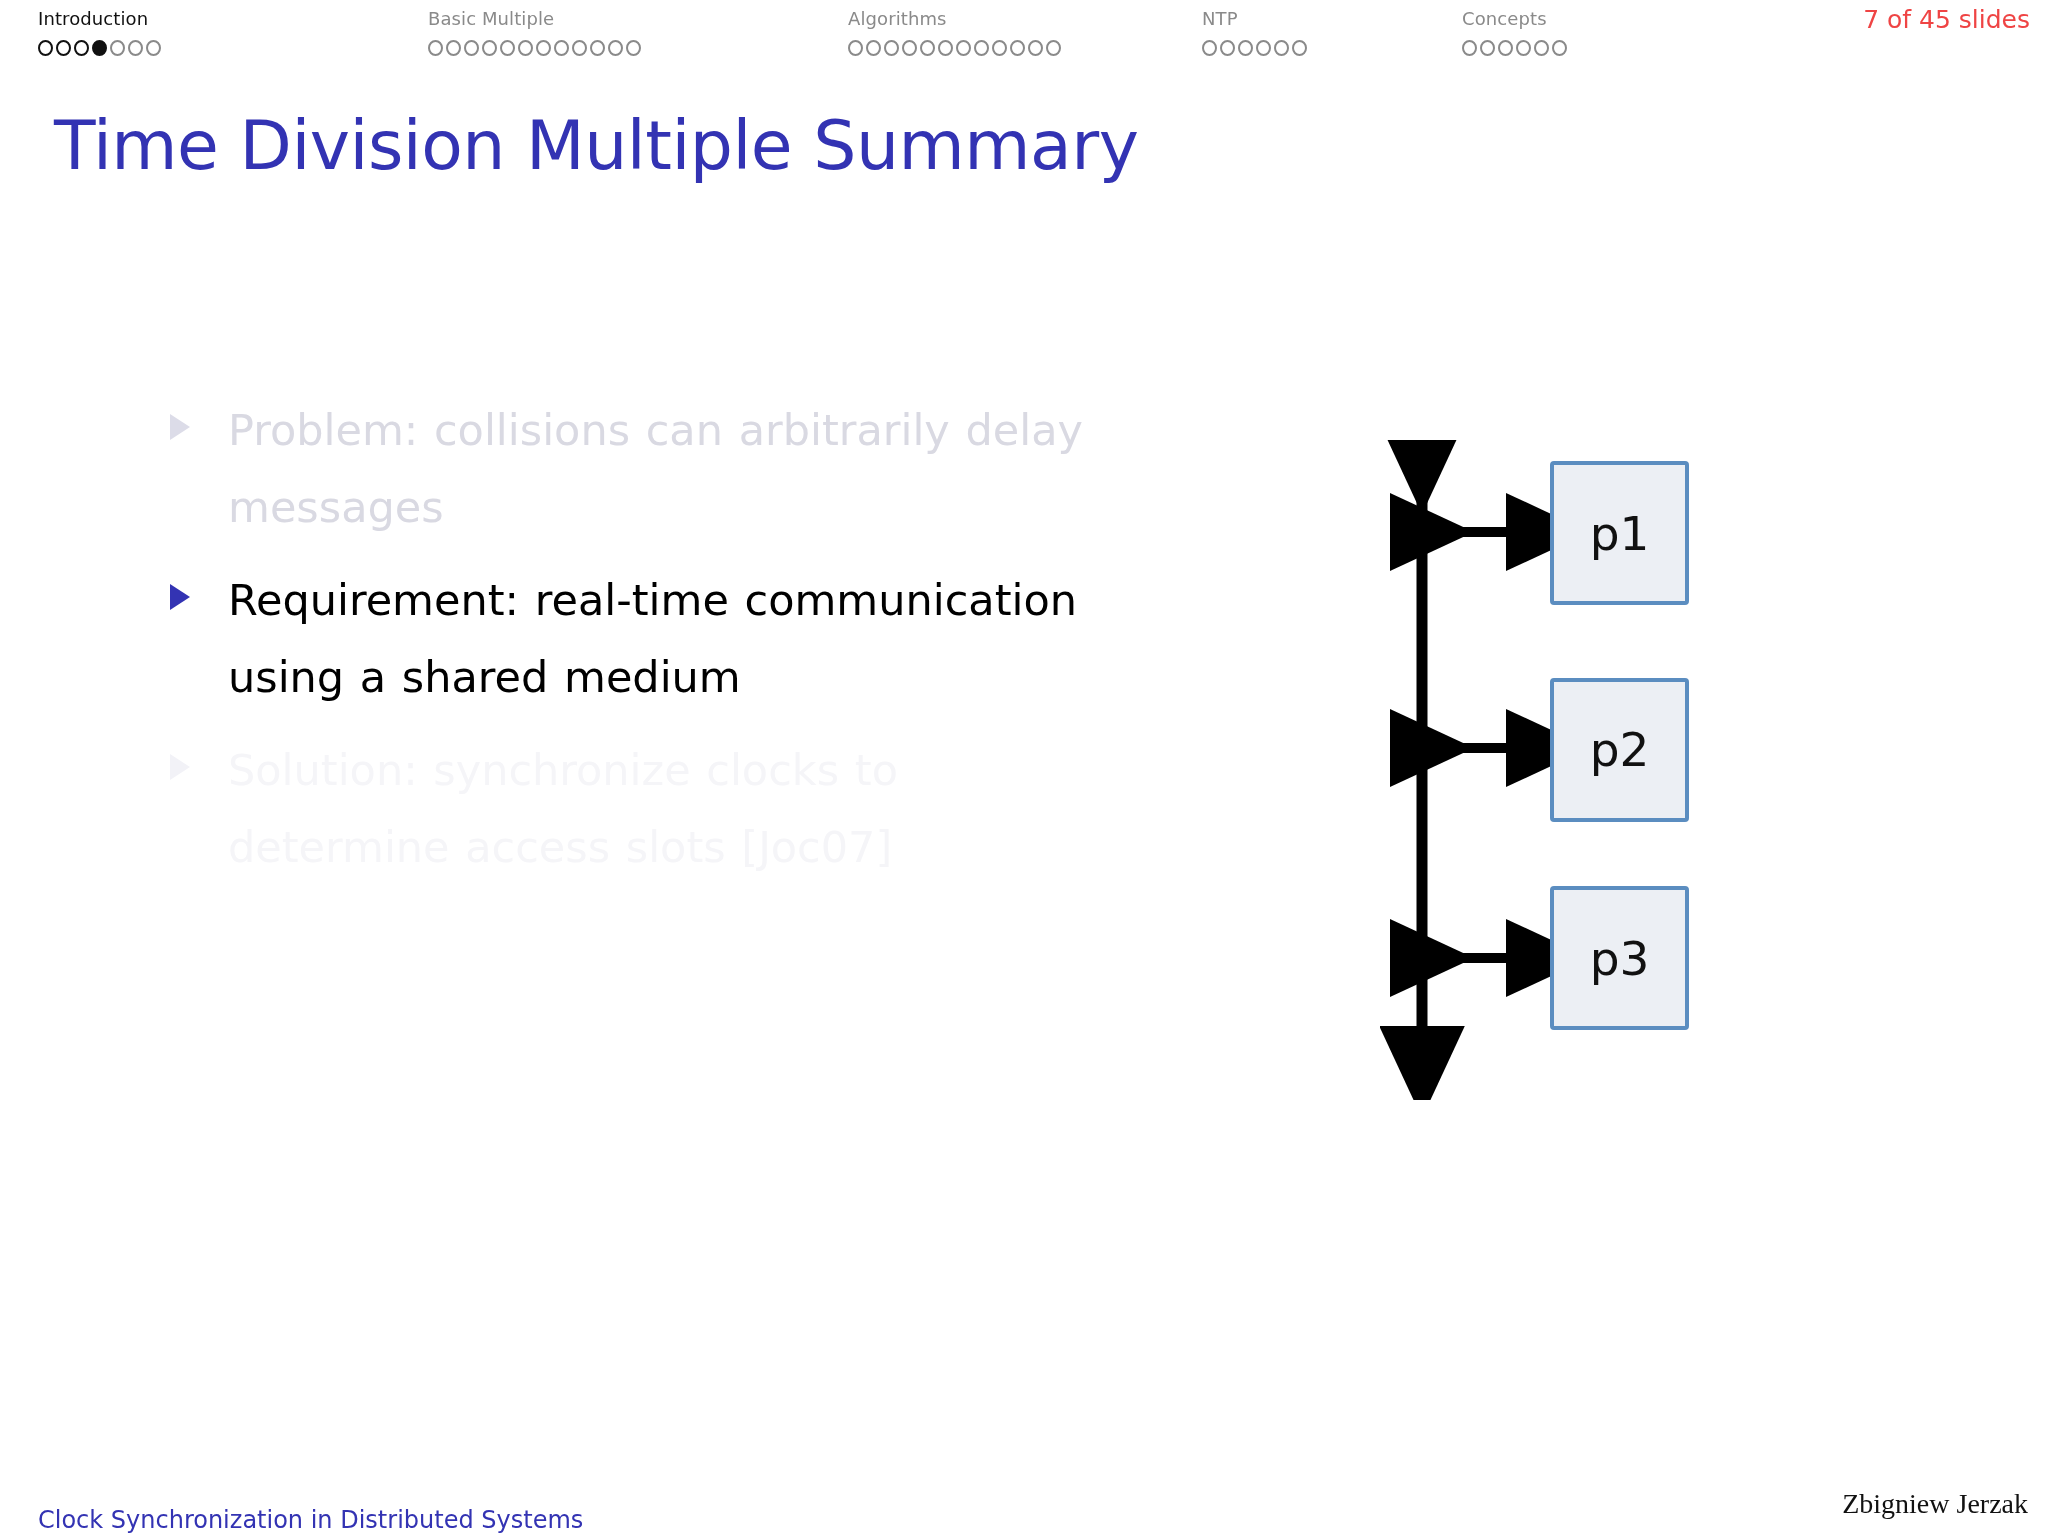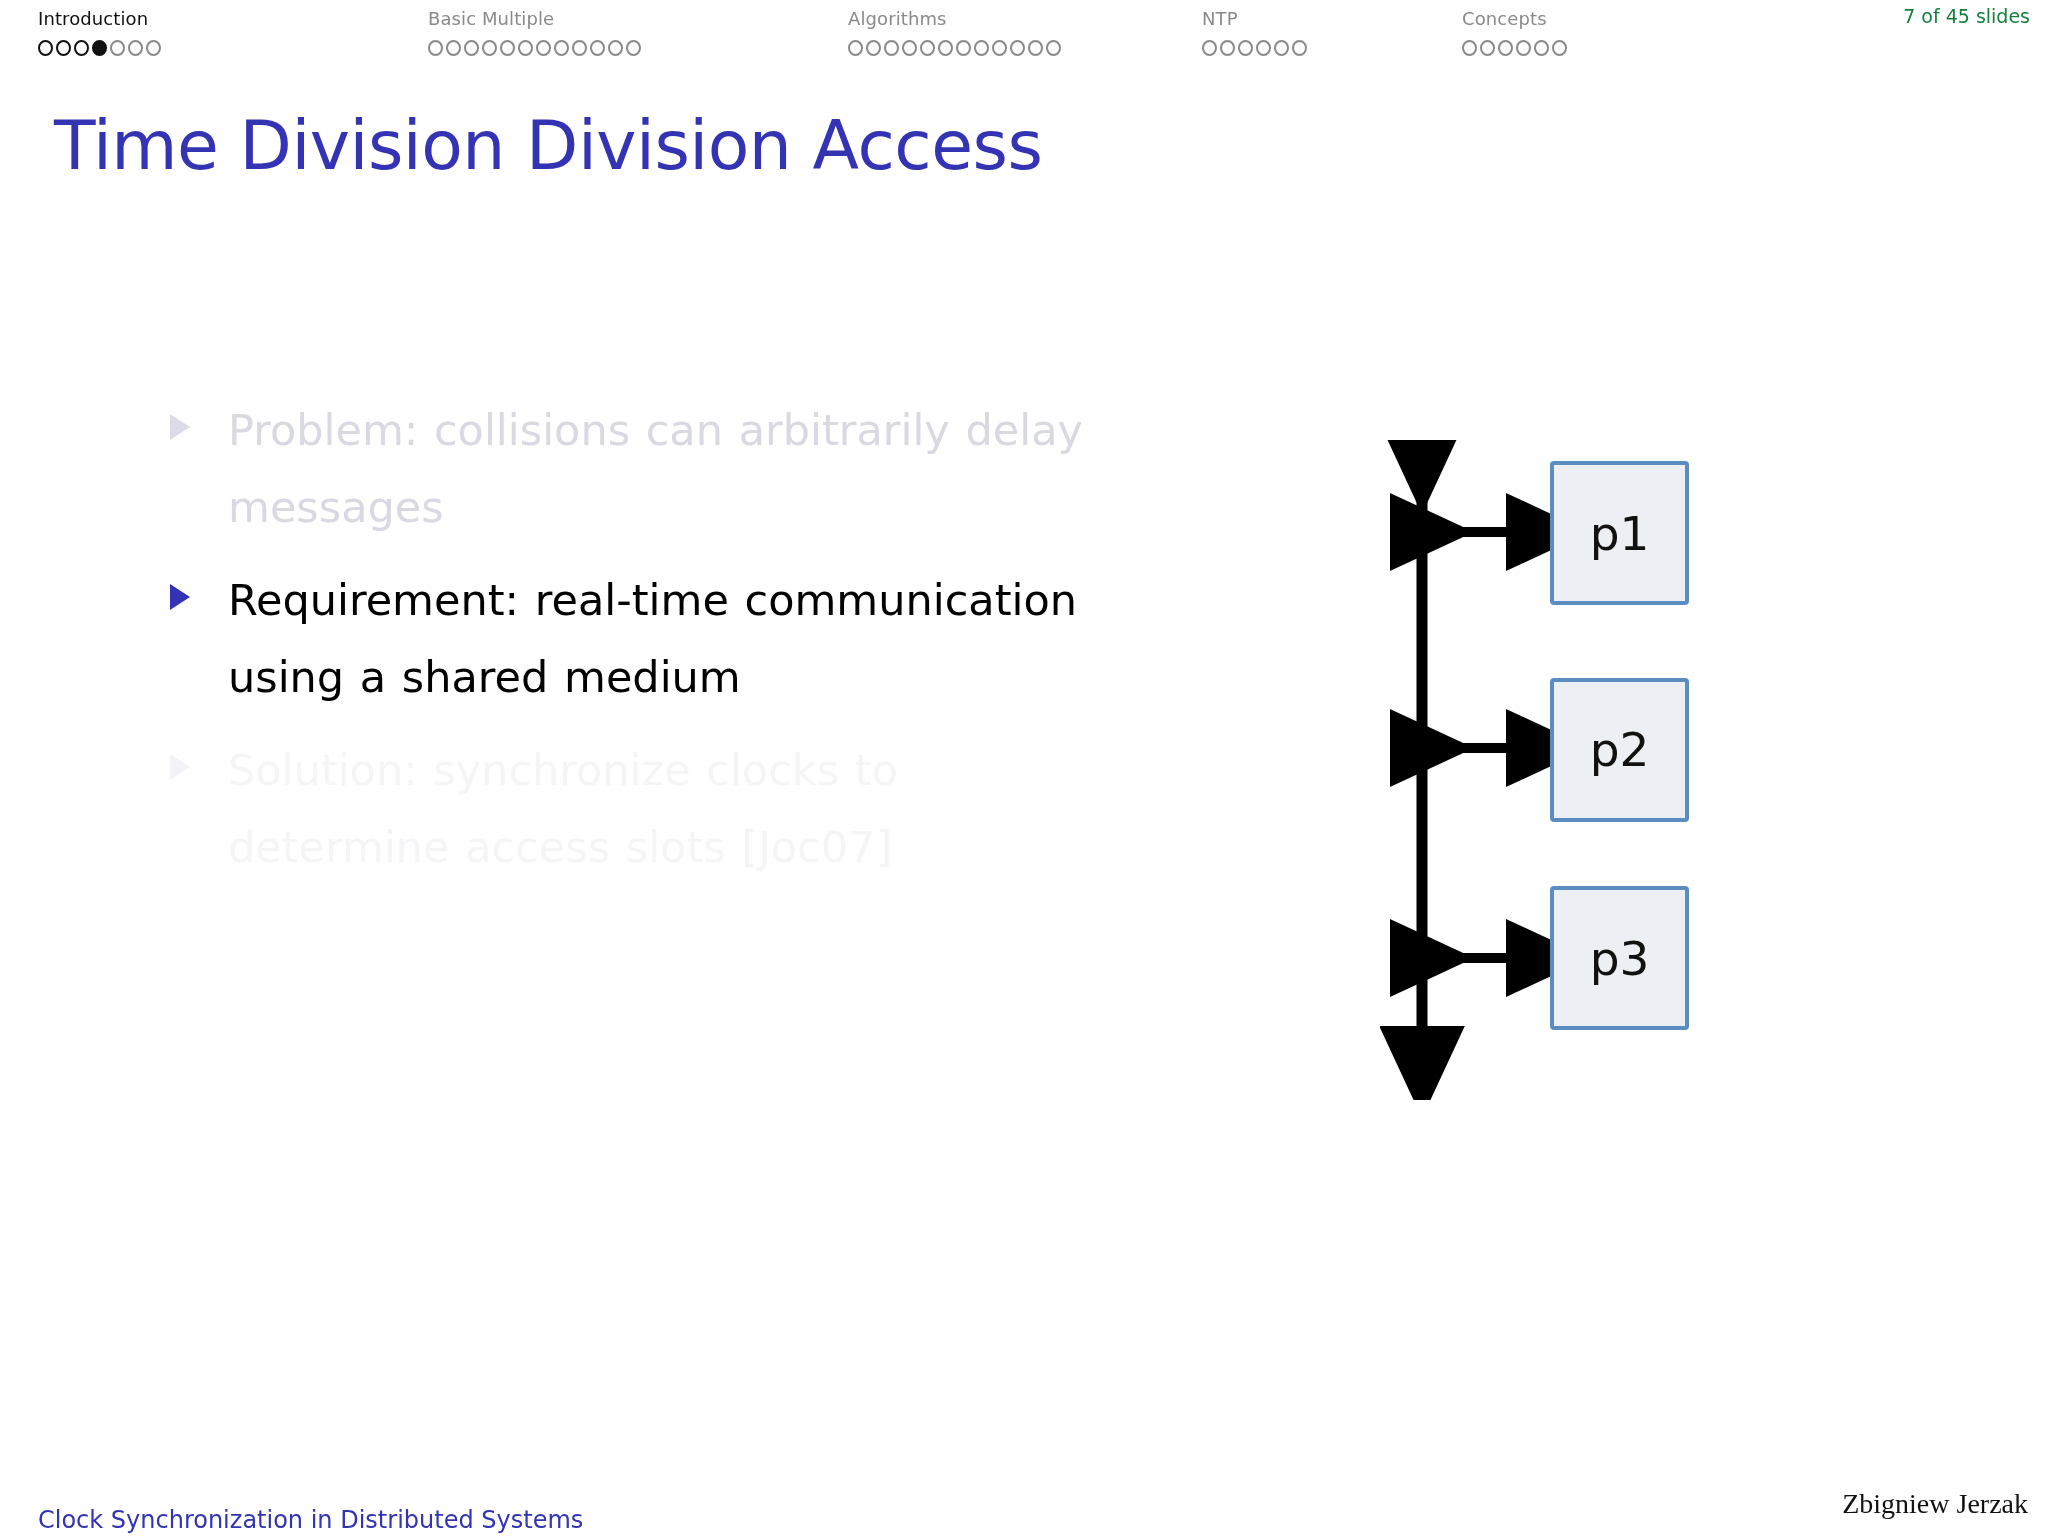--- a/index.html
+++ b/index.html
@@ -61,22 +61,22 @@
     border: 2.3px solid #111111;
   }
   .nav-dot.hollow {
     border: 2.2px solid #8a8a8a;
     background: transparent;
   }
   .slide-counter {
     position: absolute;
     right: 18px;
     top: 5px;
-    font-size: 19px;
-    color: #15803d;
+    font-size: 25px;
+    color: #ef4444;
     white-space: nowrap;
     font-family: "DejaVu Sans", sans-serif;
   }
 
   
   .slide-title {
     position: absolute;
     left: 54px;
     top: 106px;
     font-size: 68px;
@@ -236,21 +236,21 @@
           <span class="nav-dot hollow"></span>
           <span class="nav-dot hollow"></span>
           <span class="nav-dot hollow"></span>
           <span class="nav-dot hollow"></span>
         </div>
       </div>
     </div>
   <div class="slide-counter">7 of 45 slides</div>
 </div>
 
-<div class="slide-title">Time Division Division Access</div>
+<div class="slide-title">Time Division Multiple Summary</div>
 
 <div class="bullet-list" id="bullet-list">
     <div class="bullet-item dim1">
       <span class="bullet-marker"></span>
       <span class="bullet-text">Problem: collisions can arbitrarily delay messages</span>
     </div>
     <div class="bullet-item">
       <span class="bullet-marker"></span>
       <span class="bullet-text">Requirement: real-time communication using a shared medium</span>
     </div>

